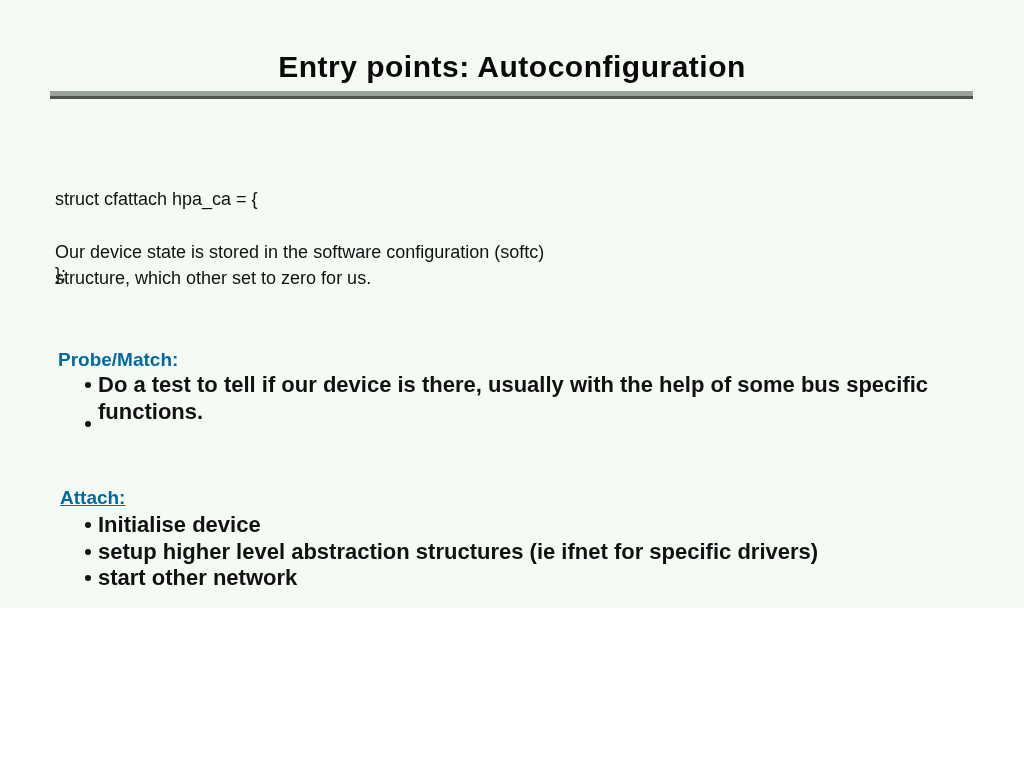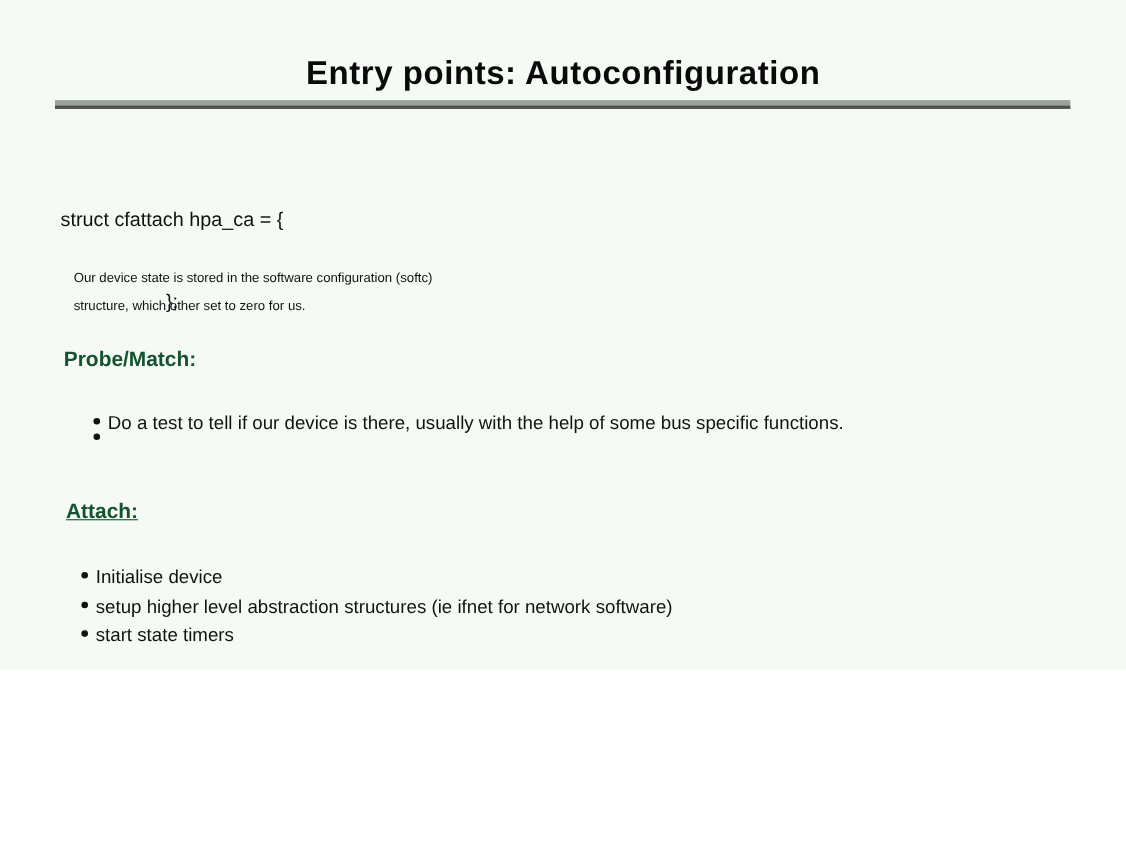--- a/index.html
+++ b/index.html
@@ -29,44 +29,45 @@
     width: 923px; height: 8px;
     background: #9aa39a;
     border-bottom: 3px solid #4e554e;
   }
   .code {
     position: absolute;
     top: 137px; left: 55px;
     font-size: 18px;
     line-height: 25px;
     white-space: pre;
-    text-align: center;
   }
   .code-line.indent { padding-left: 33px; }
   .para {
     position: absolute;
-    top: 239px; left: 67px;
-    font-size: 12px;
+    top: 239px; left: 55px;
+    font-size: 18px;
     line-height: 26px;
   }
   .heading {
     position: absolute;
     font-size: 19px;
     font-weight: bold;
-    color: #14532d;
+    color: #0369a1;
+    margin-top: 32px;
   }
   .h-probe { top: 317px; left: 58px; }
   .h-attach { top: 455px; left: 60px; text-decoration: underline; }
   .bullets {
     position: absolute;
     list-style: none;
-    font-size: 17px;
+    font-size: 22px;
+    font-weight: bold;
   }
   .b-probe { top: 371px; left: 85px; line-height: 27px; }
-  .b-attach { top: 512px; left: 74px; line-height: 26.5px; }
+  .b-attach { top: 512px; left: 85px; line-height: 26.5px; }
   .bullet-item {
     display: flex;
     align-items: baseline;
   }
   .dot {
     flex: 0 0 auto;
     width: 6px; height: 6px;
     border-radius: 50%;
     background: #111111;
     margin-right: 7px;
@@ -107,21 +108,21 @@
 
   <h2 class="heading h-attach">Attach:</h2>
 
   <ul class="bullets b-attach">
     <li class="bullet-item">
       <span class="dot"></span>
       <span>Initialise device</span>
     </li>
     <li class="bullet-item">
       <span class="dot"></span>
-      <span>setup higher level abstraction structures (ie ifnet for network software)</span>
+      <span>setup higher level abstraction structures (ie ifnet for specific drivers)</span>
     </li>
     <li class="bullet-item">
       <span class="dot"></span>
-      <span>start state timers</span>
+      <span>start other network</span>
     </li>
   </ul>
 
 </div>
 
 </body></html>

